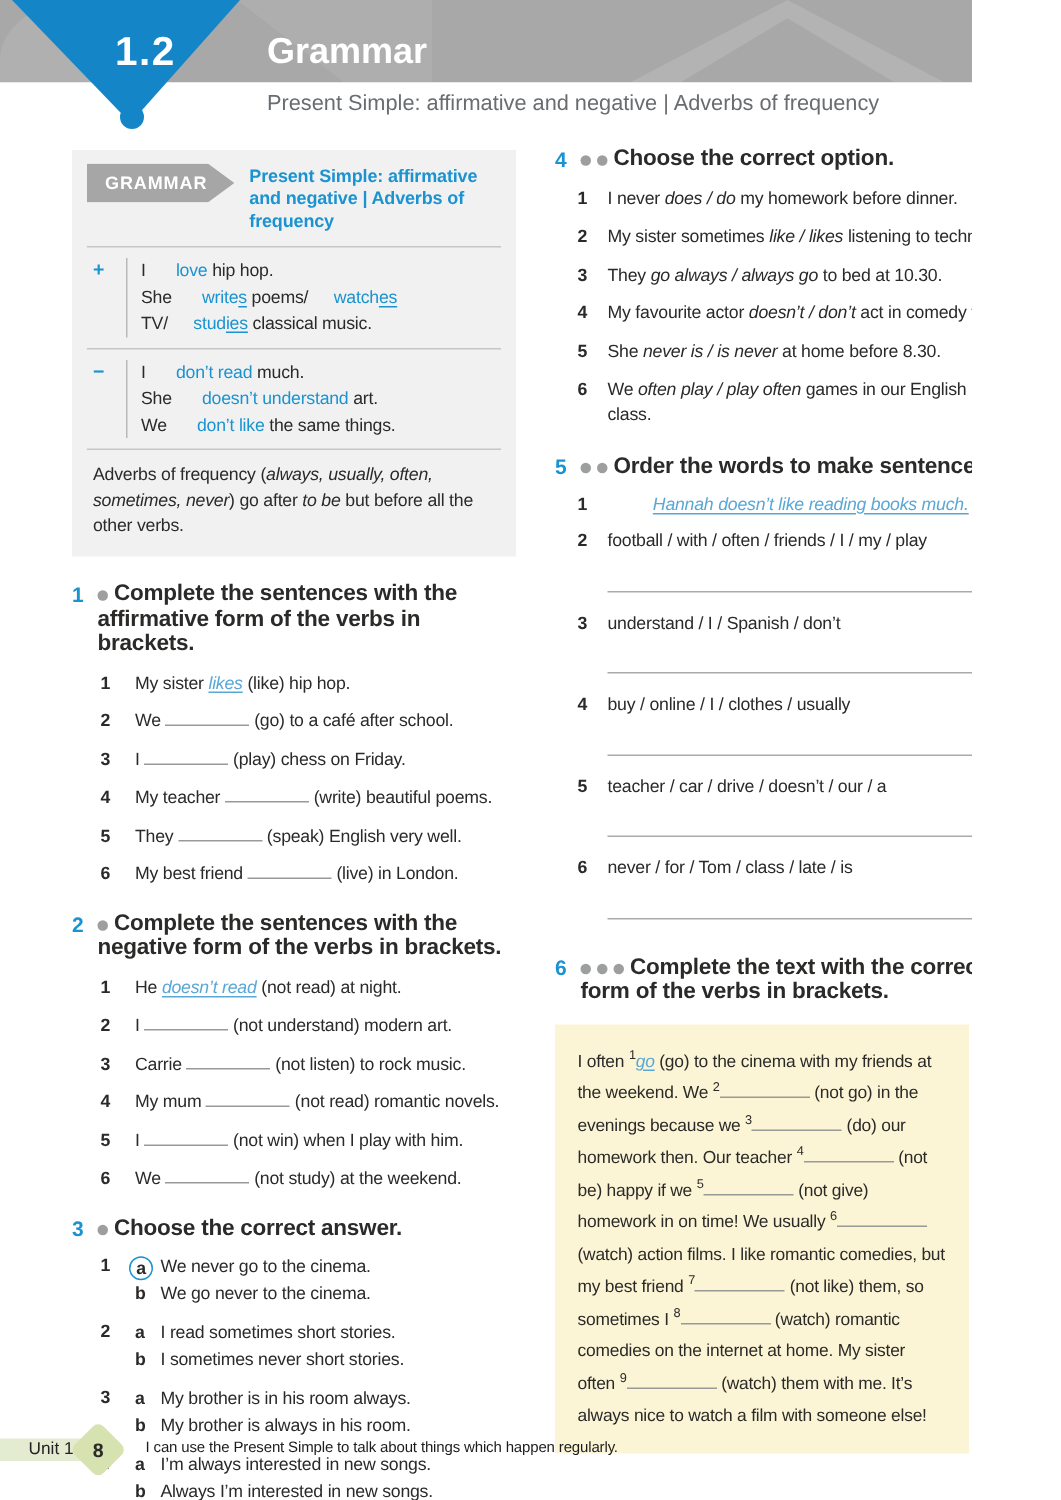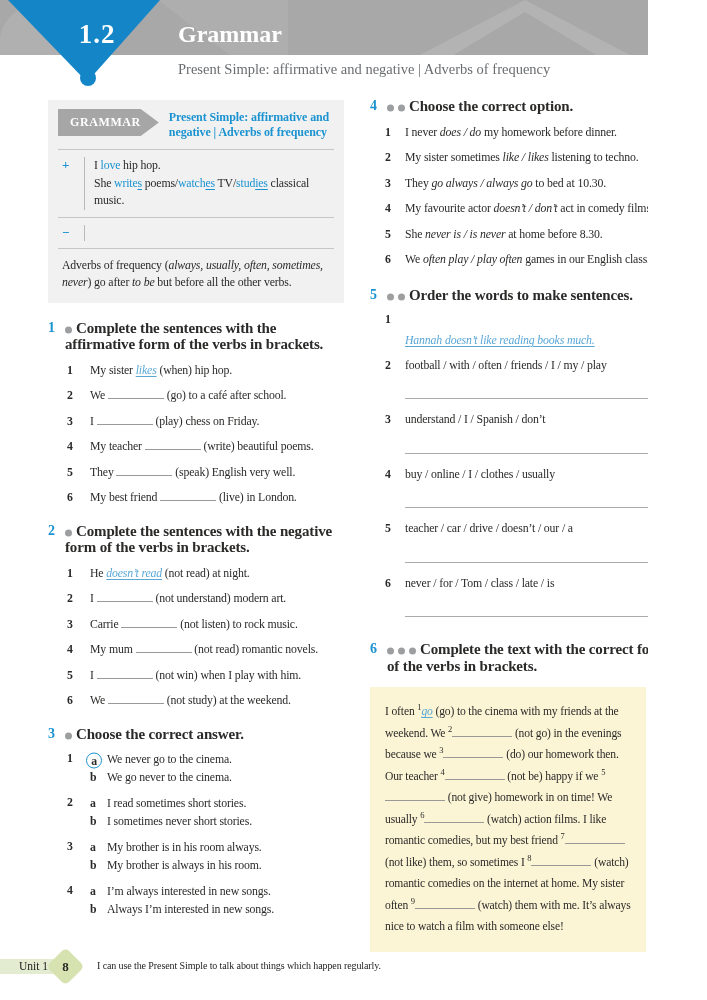--- a/index.html
+++ b/index.html
@@ -2,21 +2,21 @@
 <html style="--accent: #1b93d0; --accent-deep: #1486c8; --hand: #5aa7d6; --band: #a8a8a9; --ink: #2b2a29; --subtle: #6a6d70; --boxbg: #f1f1f2; --ybg: #fcf5d5; --fgreen: #e3ebd0; --fdiamond: #d6e2af;"><head>
 <meta charset="utf-8">
 <style>
   :root{
     --accent:#1b93d0; --accent-deep:#1486c8; --hand:#5aa7d6;
     --band:#a8a8a9; --ink:#2b2a29; --subtle:#6a6d70;
     --boxbg:#f1f1f2; --ybg:#fcf5d5; --fgreen:#e3ebd0; --fdiamond:#d6e2af;
   }
   html,body{margin:0;padding:0;background:#fff;}
   .page{position:relative;width:648px;height:1000px;background:#fff;overflow:hidden;
-        font-family:Liberation Serif, serif;color:var(--ink);}
+        font-family:Liberation Sans, sans-serif;color:var(--ink);}
 
   
   .hdr-band{position:absolute;left:0;top:0;width:707px;height:55px;background:var(--band);overflow:hidden;}
   .chev{position:absolute;background:rgba(255,255,255,.13);}
   .chev1{left:420px;top:0;width:210px;height:55px;clip-path:polygon(50% 0,100% 100%,84% 100%,50% 22%,16% 100%,0 100%);}
   .chev2{left:575px;top:14px;width:110px;height:80px;border-radius:50% 50% 0 0;background:rgba(255,255,255,.10);}
   .chev3{left:158px;top:0;width:130px;height:55px;clip-path:polygon(0 0,100% 0,100% 100%,55% 100%);background:rgba(255,255,255,.08);}
   .hdr-sub-strip{position:absolute;left:0;top:55px;width:707px;height:33px;background:#fff;}
   .blue-v{position:absolute;left:8px;top:0;width:152px;height:82px;background:var(--accent-deep);
           clip-path:polygon(0 0,100% 0,52% 100%);z-index:3;}
@@ -48,36 +48,36 @@
   .ex-num{flex:none;width:17px;color:var(--accent);font-weight:bold;font-size:14px;}
   .ex-txt{font-weight:bold;font-size:15px;line-height:16.5px;letter-spacing:-.15px;}
   .dot{display:inline-block;width:7px;height:7px;border-radius:50%;background:#9c9ea0;margin-right:4px;transform:translateY(.5px);}
   .item{display:flex;margin-top:9px;margin-left:19px;}
   .col-r .item{margin-left:15px;}
   .it-num{flex:none;width:23px;font-weight:bold;font-size:11.8px;line-height:16px;}
   .col-r .it-num{width:20px;}
   .it-txt{flex:1;font-size:11.8px;line-height:16.5px;letter-spacing:-.15px;}
   .blank{display:inline-block;width:56px;height:10px;border-bottom:1px solid #999;}
   .hw{color:var(--hand);font-style:italic;text-decoration:underline;text-underline-offset:2px;}
-  .b{color:var(--accent);}
+  .b{color:var(--accent);margin-left:17px;}
   .bu{color:var(--accent);text-decoration:underline;text-underline-offset:2px;}
   .i{font-style:italic;}
   .sup{vertical-align:super;font-size:8.5px;line-height:0;}
 
   
   .pair{display:flex;margin-top:8px;margin-left:19px;}
   .opt{display:flex;font-size:11.8px;line-height:18px;letter-spacing:-.15px;}
   .letter{flex:none;width:17px;font-weight:bold;}
   .circ{display:inline-flex;align-items:center;justify-content:center;width:14px;height:14px;
         border:1.4px solid var(--accent);border-radius:50%;margin-left:-4px;transform:translateY(1.5px);}
 
   
   .jumble{margin-top:8px;}
   .ansline{border-bottom:1px solid #aaa;height:1px;margin-top:24px;margin-bottom:4px;width:99%;}
-  .anstext{display:block;margin-top:21px;}
+  .anstext{display:block;margin-top:0;text-align:center;}
 
   
   .ybox{background:var(--ybg);border-radius:0;margin-top:13px;width:276px;box-sizing:border-box;
         padding:14px 15px;font-size:11.6px;line-height:21.5px;letter-spacing:-.15px;}
   .ybox .blank{width:60px;}
 
   
   .f-band{position:absolute;left:0;top:959px;width:57px;height:15px;background:var(--fgreen);}
   .f-unit{position:absolute;left:19px;top:960px;font-size:11.5px;color:#222;z-index:2;}
   .f-diamond{position:absolute;left:52px;top:953px;width:27px;height:27px;background:var(--fdiamond);
@@ -111,32 +111,37 @@
       </div>
       <div class="grow">
         <div class="gsign">+</div>
         <div class="glines">
           <div><span>I </span><span class="b">love</span><span> hip hop.</span></div>
           <div><span>She </span><span class="b">write</span><span class="bu">s</span><span> poems/</span><span class="b">watch</span><span class="bu">es</span><span> TV/</span><span class="b">stud</span><span class="bu">ies</span><span> classical music.</span></div>
         </div>
       </div>
       <div class="grow">
         <div class="gsign">−</div>
+        <div class="glines">
+          <div><span>I </span><span class="b">don’t read</span><span> much.</span></div>
+          <div><span>She </span><span class="b">doesn’t understand</span><span> art.</span></div>
+          <div><span>We </span><span class="b">don’t like</span><span> the same things.</span></div>
+        </div>
       </div>
       <div class="gnote"><span>Adverbs of frequency (</span><span class="i">always, usually, often, sometimes, never</span><span>) go after </span><span class="i">to be</span><span> but before all the other verbs.</span></div>
     </div>
 
     <div class="ex">
       <div class="ex-head">
         <span class="ex-num">1</span>
         <span class="ex-txt"><span><span class="dot"></span></span><span>Complete the sentences with the affirmative form of the verbs in brackets.</span></span>
       </div>
       <div class="item">
           <span class="it-num">1</span>
-          <span class="it-txt"><span>My sister </span><span class="hw">likes</span><span> (when) hip hop.</span></span>
+          <span class="it-txt"><span>My sister </span><span class="hw">likes</span><span> (like) hip hop.</span></span>
         </div>
       <div class="item">
           <span class="it-num">2</span>
           <span class="it-txt"><span>We </span><span class="blank"></span><span> (go) to a café after school.</span></span>
         </div>
       <div class="item">
           <span class="it-num">3</span>
           <span class="it-txt"><span>I </span><span class="blank"></span><span> (play) chess on Friday.</span></span>
         </div>
       <div class="item">

